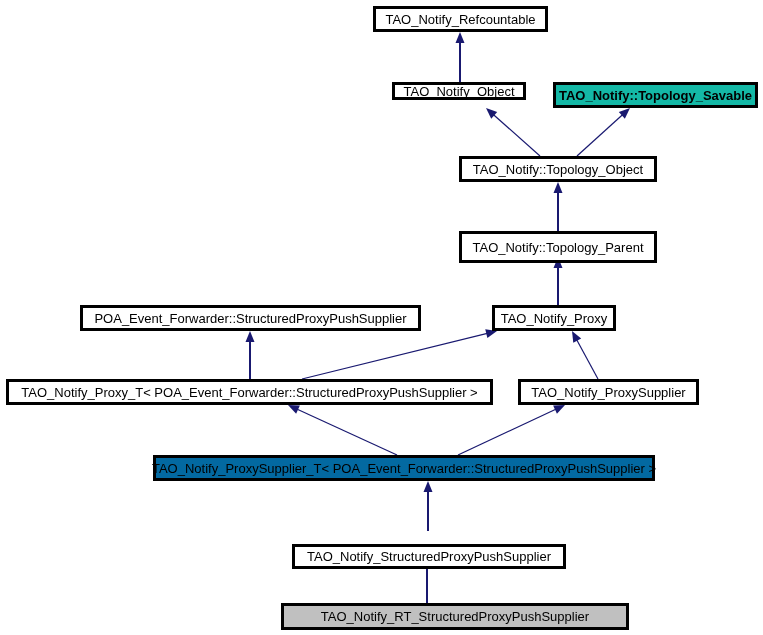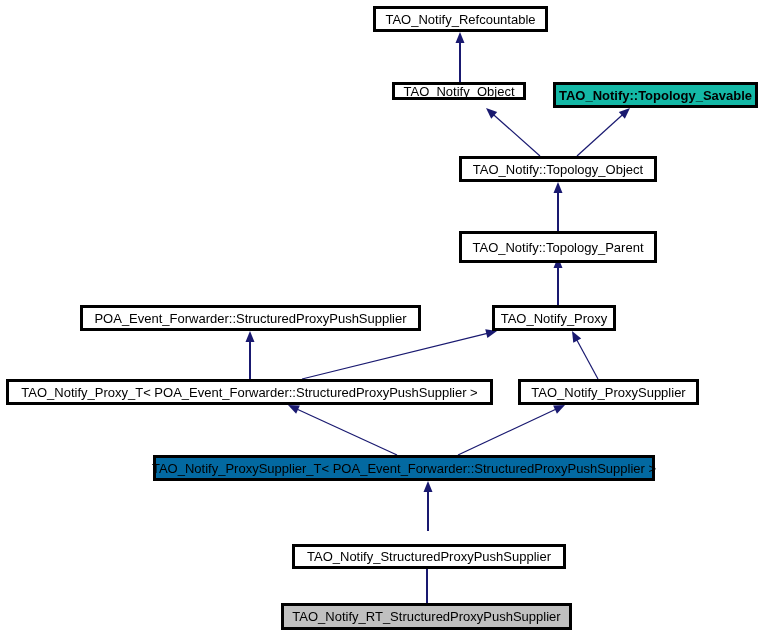--- a/index.html
+++ b/index.html
@@ -126,17 +126,17 @@
       </div>
       <div class="node" style="left: 518px; top: 379px; width: 181px; height: 26px; border-color: rgb(0, 0, 0); background: rgb(255, 255, 255); text-align: right;">
         <span>TAO_Notify_ProxySupplier</span>
       </div>
       <div class="node" style="left: 153px; top: 455px; width: 502px; height: 26px; border-color: rgb(0, 0, 0); background: #0369a1; justify-content: center;">
         <span>TAO_Notify_ProxySupplier_T&lt; POA_Event_Forwarder::StructuredProxyPushSupplier &gt;</span>
       </div>
       <div class="node" style="left: 292px; top: 531px; width: 274px; height: 25px; border-color: rgb(0, 0, 0); background: rgb(255, 255, 255); margin-top: 13px;">
         <span>TAO_Notify_StructuredProxyPushSupplier</span>
       </div>
-      <div class="node highlighted" style="left: 281px; top: 603px; width: 291px; height: 27px; border-color: rgb(0, 0, 0); background: rgb(192, 192, 192);">
+      <div class="node highlighted" style="left: 281px; top: 603px; width: 348px; height: 27px; border-color: rgb(0, 0, 0); background: rgb(192, 192, 192);">
         <span>TAO_Notify_RT_StructuredProxyPushSupplier</span>
       </div>
     </div>
 </div>
 
 </body></html>

